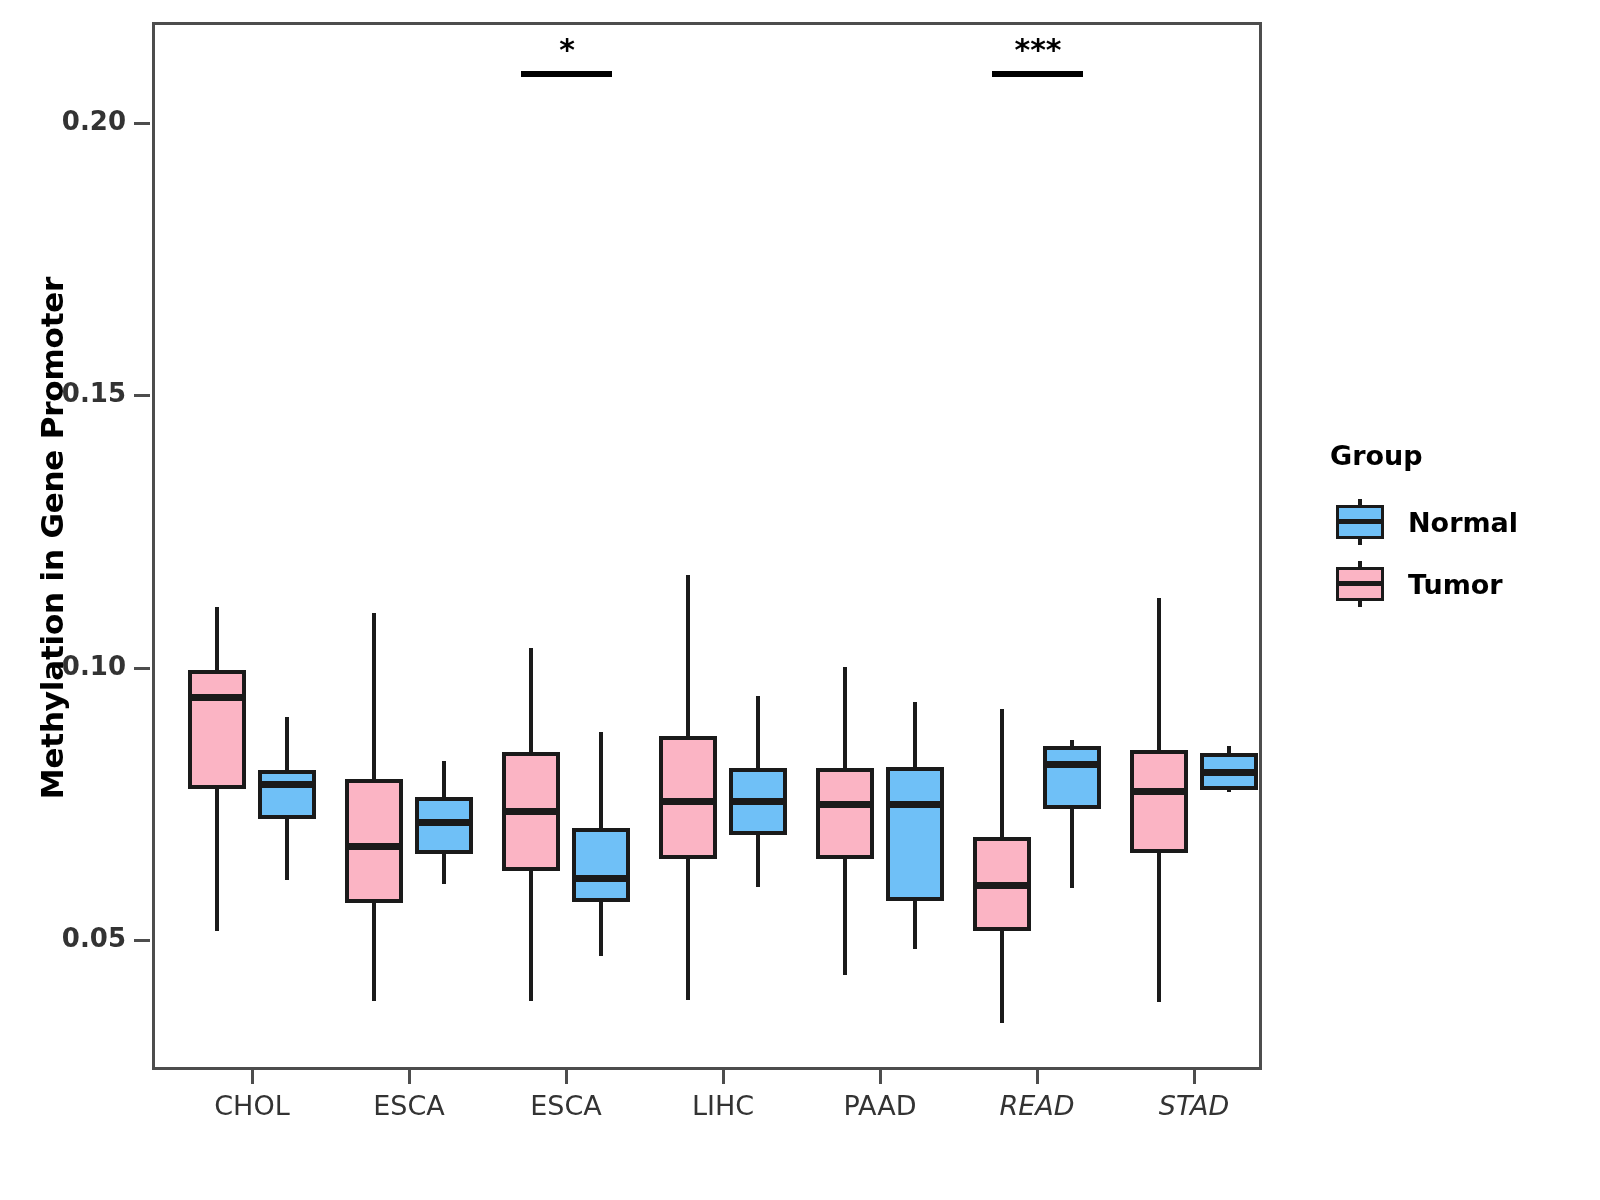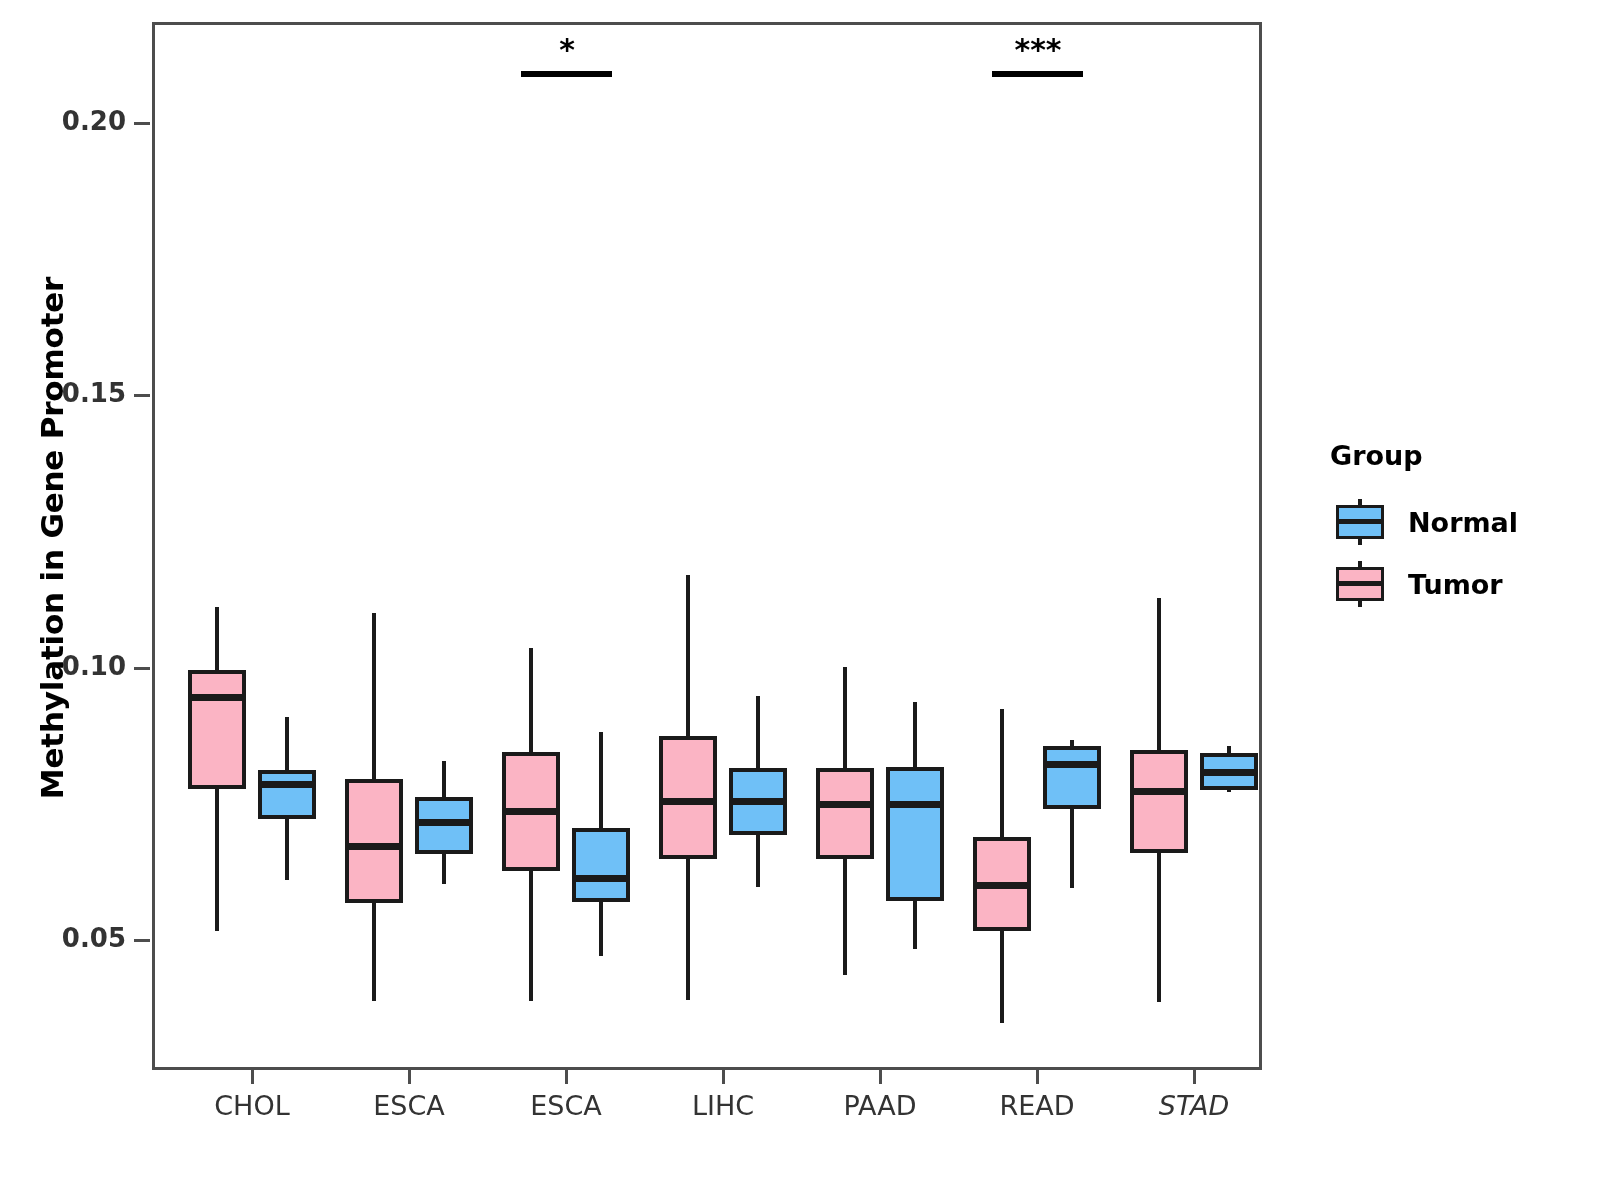--- a/index.html
+++ b/index.html
@@ -94,21 +94,21 @@
       <div class="xtlabel" style="left: 252px;">CHOL</div>
       <div class="xtick" style="left: 408px;"></div>
       <div class="xtlabel" style="left: 409px;">ESCA</div>
       <div class="xtick" style="left: 565px;"></div>
       <div class="xtlabel" style="left: 566px;">ESCA</div>
       <div class="xtick" style="left: 722px;"></div>
       <div class="xtlabel" style="left: 723px;">LIHC</div>
       <div class="xtick" style="left: 879px;"></div>
       <div class="xtlabel" style="left: 880px; text-align: center;">PAAD</div>
       <div class="xtick" style="left: 1036px;"></div>
-      <div class="xtlabel" style="left: 1037px;">READ</div>
+      <div class="xtlabel" style="left: 1037px; font-style: italic;">READ</div>
       <div class="xtick" style="left: 1193px;"></div>
       <div class="xtlabel" style="left: 1194px; font-style: italic;">STAD</div>
     </div>
   <div id="plot-layer">
       <div class="boxgrp">
         <div class="whisker" style="left: 217px; top: 606.664px; height: 324.621px;"></div>
         <div class="box tumor" style="left: 188px; top: 670.39px; width: 58px; height: 118.737px;"></div>
         <div class="median" style="left: 188px; top: 694.123px; width: 58px;"></div>
       </div>
       <div class="boxgrp">

